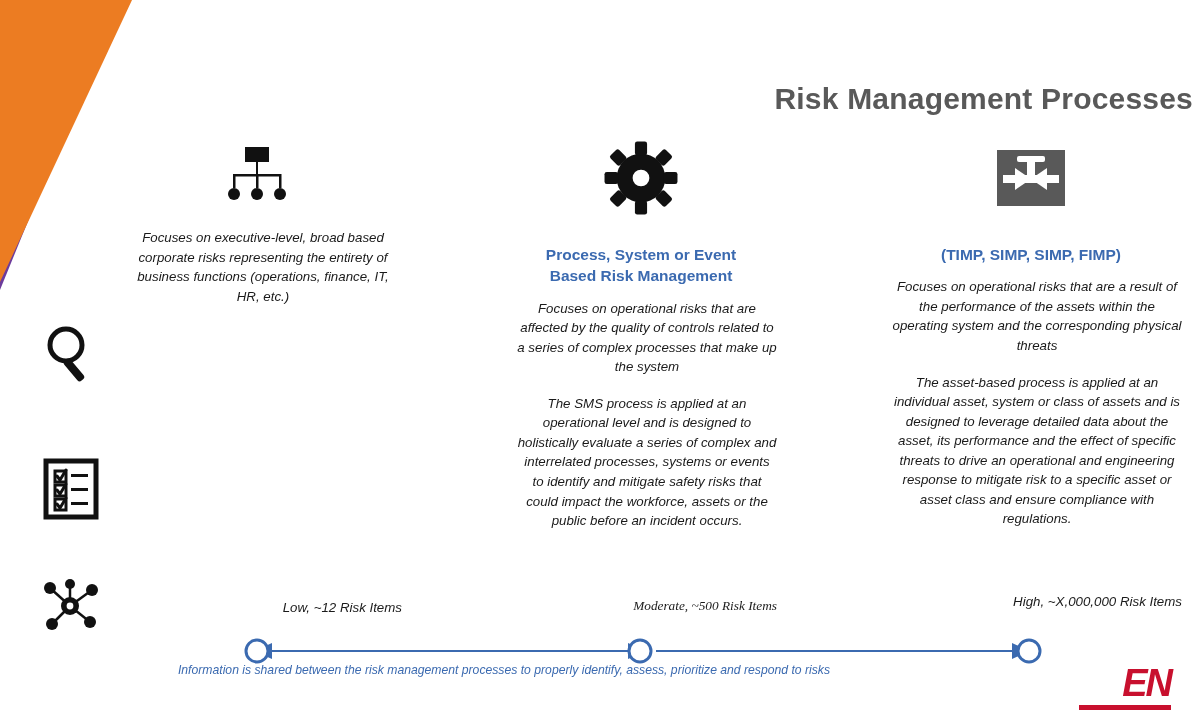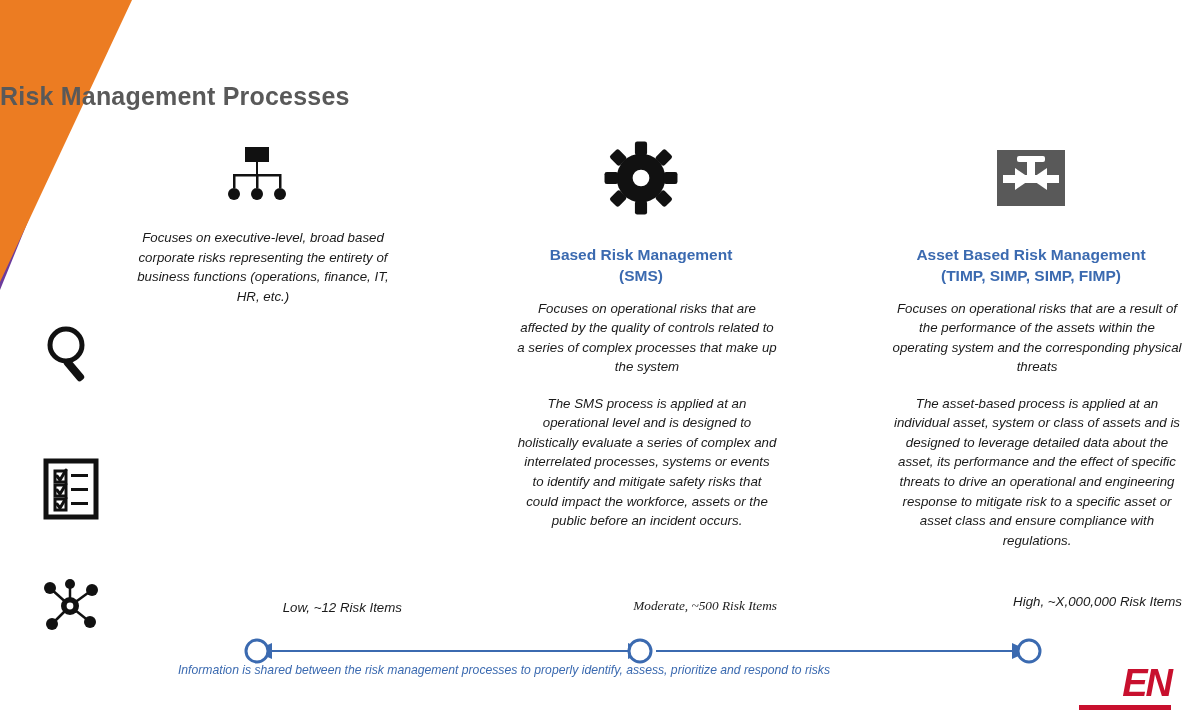--- a/index.html
+++ b/index.html
@@ -40,22 +40,22 @@
     border-left: 104px solid #ffffff;
     border-bottom: 250px solid transparent;
   }
 
   
   .slide-title {
     position: absolute;
     top: 82px;
     left: 0;
     width: 1193px;
-    text-align: left;
-    font-size: 25px;
+    text-align: right;
+    font-size: 30px;
     font-weight: bold;
     color: #595959;
     letter-spacing: .2px;
   }
 
   
   .col {
     position: absolute;
     top: 140px;
   }
@@ -194,22 +194,22 @@
           <rect x="80" y="42" width="18" height="16" rx="3"></rect>
           <rect x="12" y="14" width="16" height="18" rx="3" transform="rotate(-45 20 23)"></rect>
           <rect x="72" y="14" width="16" height="18" rx="3" transform="rotate(45 80 23)"></rect>
           <rect x="12" y="68" width="16" height="18" rx="3" transform="rotate(45 20 77)"></rect>
           <rect x="72" y="68" width="16" height="18" rx="3" transform="rotate(-45 80 77)"></rect>
         </g>
         <circle cx="50" cy="50" r="11" fill="#ffffff"></circle>
       </svg>
     </div>
     <div class="col-head">
+      <div>Process, System or Event</div>
       <div>Based Risk Management</div>
-      <div>(SMS)</div>
     </div>
     <div class="col-body">
       <p>Focuses on operational risks that are affected by the quality of controls related to a series of complex processes that make up the system</p>
       <p>The SMS process is applied at an operational level and is designed to holistically evaluate a series of complex and interrelated processes, systems or events to identify and mitigate safety risks that could impact the workforce, assets or the public before an incident occurs.</p>
     </div>
   </div>
 
   <div class="col col-3">
     <div class="col-icon">
       <svg width="68" height="60" viewBox="0 0 68 60" aria-hidden="true">
@@ -217,21 +217,20 @@
         <g fill="#ffffff">
           <rect x="6" y="27" width="56" height="8"></rect>
           <rect x="30" y="14" width="8" height="14"></rect>
           <rect x="20" y="8" width="28" height="6" rx="2"></rect>
           <polygon points="34,31 18,20 18,42"></polygon>
           <polygon points="34,31 50,20 50,42"></polygon>
         </g>
       </svg>
     </div>
     <div class="col-head">
-      <div>Asset Based Risk Management</div>
       <div>(TIMP, SIMP, SIMP, FIMP)</div>
     </div>
     <div class="col-body">
       <p>Focuses on operational risks that are a result of the performance of the assets within the operating system and the corresponding physical threats</p>
       <p>The asset-based process is applied at an individual asset, system or class of assets and is designed to leverage detailed data about the asset, its performance and the effect of specific threats to drive an operational and engineering response to mitigate risk to a specific asset or asset class and ensure compliance with regulations.</p>
     </div>
   </div>
 
   <div class="col-level level-1">Low, ~12 Risk Items</div>
   <div class="col-level level-2">Moderate, ~500 Risk Items</div>

